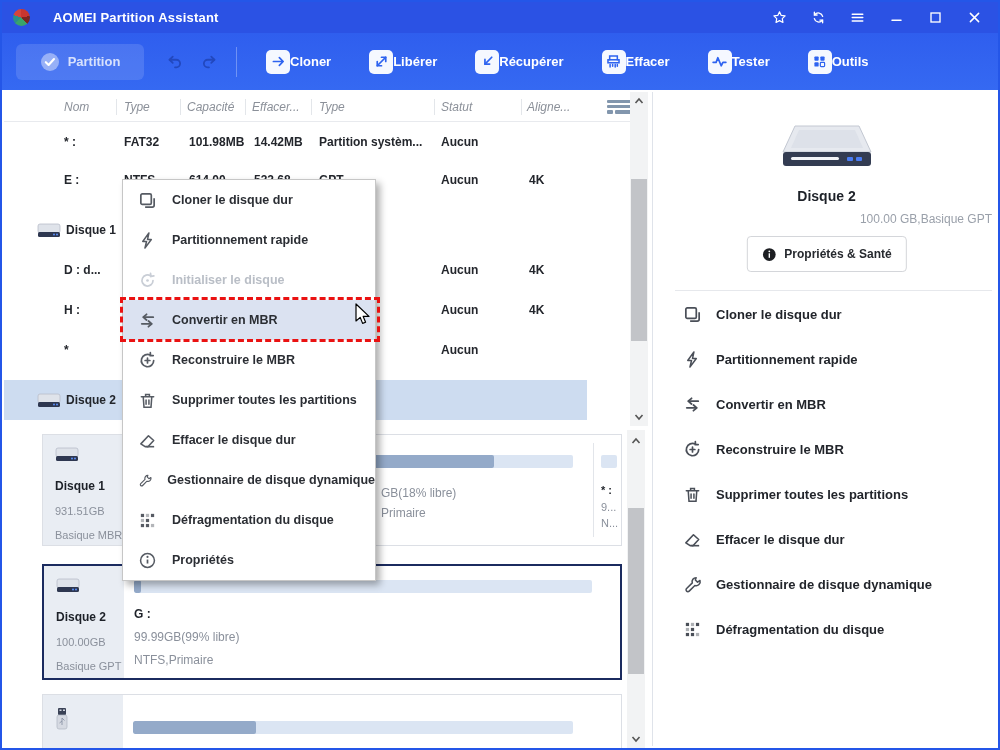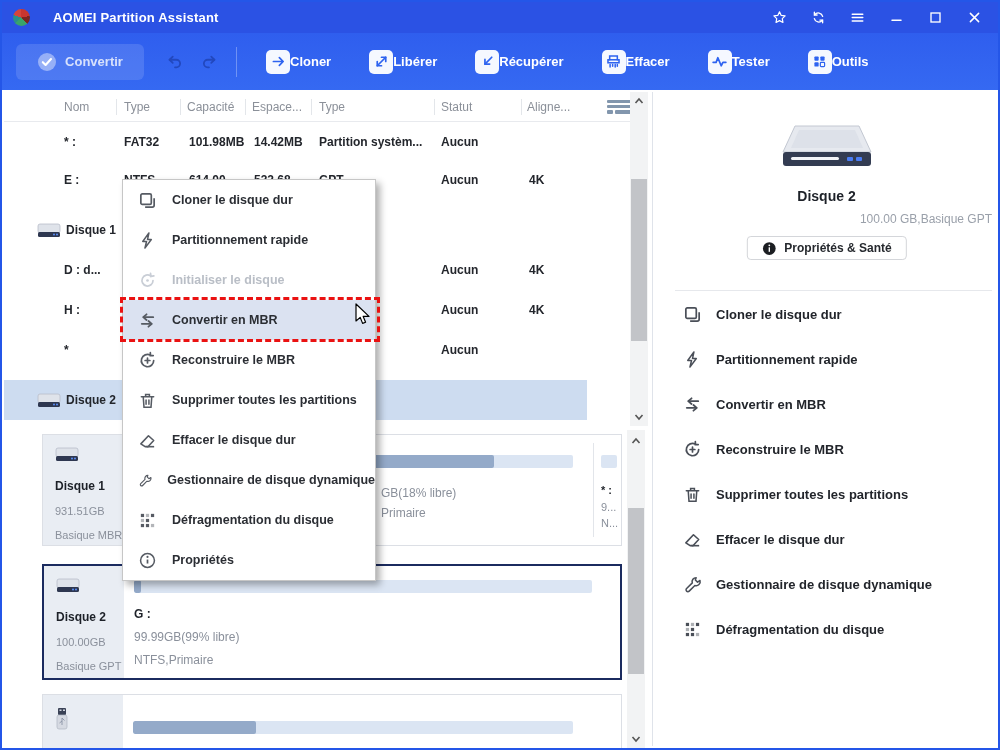--- a/index.html
+++ b/index.html
@@ -23,21 +23,21 @@
   .undo-redo{display:flex;gap:16px;margin-left:22px;}
   .undo-redo .ic{width:18px;height:18px;color:#1d3fae;opacity:.75;}
   .undo-redo .ic svg{width:100%;height:100%;}
   .tool-sep{width:1px;height:30px;background:rgba(255,255,255,.30);margin:0 10px 0 18px;}
   .tool-btn{display:flex;align-items:center;height:57px;padding:0 19px;cursor:pointer;}
   .tool-btn .ibox{width:24px;height:24px;border-radius:5px;background:#f5f8ff;color:#2e63f0;display:flex;align-items:center;justify-content:center;}
   .tool-btn .ibox svg{width:17px;height:17px;}
   .tool-btn span{color:#fff;font-size:13px;font-weight:700;}
 
   
-  .table-header{position:absolute;top:90px;left:2px;width:626px;height:30px;background:#fff;border-bottom:1px solid #e8eaee;}
+  .table-header{position:absolute;top:90px;left:2px;width:626px;height:30px;background:#fff;border-bottom:1px solid #e8eaee;font-style:italic;}
   .th{position:absolute;top:0;height:30px;line-height:30px;font-size:12px;color:#8b9099;cursor:pointer;}
   .th-sep{position:absolute;top:7px;width:1px;height:16px;background:#e3e6ea;}
   .col-config{position:absolute;left:602px;top:6px;width:26px;height:18px;color:#8296ad;cursor:pointer;}
   .col-config svg{width:100%;height:100%;}
   .trow{position:absolute;left:2px;width:626px;}
   .trow .cell{position:absolute;top:0;height:100%;display:flex;align-items:center;font-size:12px;font-weight:700;color:#23262c;white-space:nowrap;}
   .trow.selected{background:#cddcf0;width:583px;}
   .disk-ic{width:24px;height:15px;}
   .usb-ic{width:14px;height:24px;}
 
@@ -59,21 +59,21 @@
   .pbar .fill{position:absolute;left:0;top:0;bottom:0;background:#94aac9;border-radius:2px;}
   .plabel{font-size:12px;font-weight:700;color:#1d2128;white-space:nowrap;}
   .pline{font-size:12px;color:#8a909b;white-space:nowrap;}
   .psep{position:absolute;top:8px;bottom:8px;width:1px;background:#e2e5ea;}
 
   
   .rpanel{position:absolute;top:90px;left:650px;width:348px;bottom:2px;background:#fff;border-left:1px solid #dfe3ea;}
   .disk-img{position:absolute;left:50%;transform:translateX(-50%);top:32px;width:100px;height:48px;}
   .rp-name{position:absolute;top:96px;left:0;right:0;text-align:center;font-size:14px;font-weight:700;color:#1d2128;}
   .rp-meta{position:absolute;top:120px;left:0;right:8px;text-align:right;font-size:12px;color:#9aa0aa;}
-  .rp-btn{position:absolute;top:144px;left:50%;transform:translateX(-50%);height:24px;padding:0 14px;border:1px solid #d4d6da;border-radius:4px;background:#fff;display:flex;align-items:center;gap:8px;cursor:pointer;white-space:nowrap;}
+  .rp-btn{position:absolute;top:144px;left:50%;transform:translateX(-50%);height:36px;padding:0 14px;border:1px solid #d4d6da;border-radius:4px;background:#fff;display:flex;align-items:center;gap:8px;cursor:pointer;white-space:nowrap;}
   .rp-btn svg{width:15px;height:15px;}
   .rp-btn span{font-size:12px;font-weight:700;color:#26292e;}
   .rp-div{position:absolute;top:198px;left:22px;right:8px;height:1px;background:#e6e8ec;}
   .rp-item{position:absolute;left:0;width:100%;height:45px;display:flex;align-items:center;cursor:pointer;}
   .rp-item .ric{width:19px;height:19px;color:#4a4f58;margin-left:30px;}
   .rp-item .ric svg{width:100%;height:100%;}
   .rp-item span{margin-left:14px;font-size:13px;font-weight:700;color:#22252b;}
 
   
   .cmenu{position:absolute;left:120px;top:177px;width:254px;height:402px;background:#fff;border:1px solid #c6c6c6;box-shadow:4px 4px 7px rgba(0,0,0,.32);z-index:10;}
@@ -131,21 +131,21 @@
         </span>
     </div>
   </div>
 
   <div class="toolbar">
     <div class="apply-btn">
       <svg class="chk" viewBox="0 0 20 20">
           <circle cx="10" cy="10" r="9" fill="rgba(255,255,255,.42)"></circle>
           <path d="m5.8 10.2 2.8 2.8 5.4-6" stroke="#fff" stroke-width="2.1" fill="none" stroke-linecap="round" stroke-linejoin="round"></path>
         </svg>
-      <span>Convertir</span>
+      <span>Partition</span>
     </div>
     <div class="undo-redo">
       <span class="ic"><svg viewBox="0 0 20 20" fill="none" stroke="currentColor" stroke-width="2" stroke-linecap="round" stroke-linejoin="round">
             <path d="M7.5 4 4 7.5 7.5 11"></path>
             <path d="M4 7.5h7.5a4.2 4.2 0 0 1 0 8.4H10"></path>
           </svg></span>
       <span class="ic"><svg viewBox="0 0 20 20" fill="none" stroke="currentColor" stroke-width="2" stroke-linecap="round" stroke-linejoin="round">
             <path d="M12.5 4 16 7.5 12.5 11"></path>
             <path d="M16 7.5H8.5a4.2 4.2 0 0 0 0 8.4H10"></path>
           </svg></span>
@@ -207,21 +207,21 @@
           </svg>
         </span>
       <span>Outils</span>
     </div>
   </div>
 
   <div class="table-header">
     <span class="th" style="left:60px">Nom</span>
     <span class="th" style="left:120px">Type</span>
     <span class="th" style="left:183px">Capacité</span>
-    <span class="th" style="left:248px">Espace...</span>
+    <span class="th" style="left:248px">Effacer...</span>
     <span class="th" style="left:315px">Type</span>
     <span class="th" style="left:437px">Statut</span>
     <span class="th" style="left:523px">Aligne...</span>
     <span class="th-sep" style="left:112px"></span>
     <span class="th-sep" style="left:176px"></span>
     <span class="th-sep" style="left:241px"></span>
     <span class="th-sep" style="left:307px"></span>
     <span class="th-sep" style="left:430px"></span>
     <span class="th-sep" style="left:517px"></span>
     <span class="col-config"><svg viewBox="0 0 26 18" fill="currentColor">

